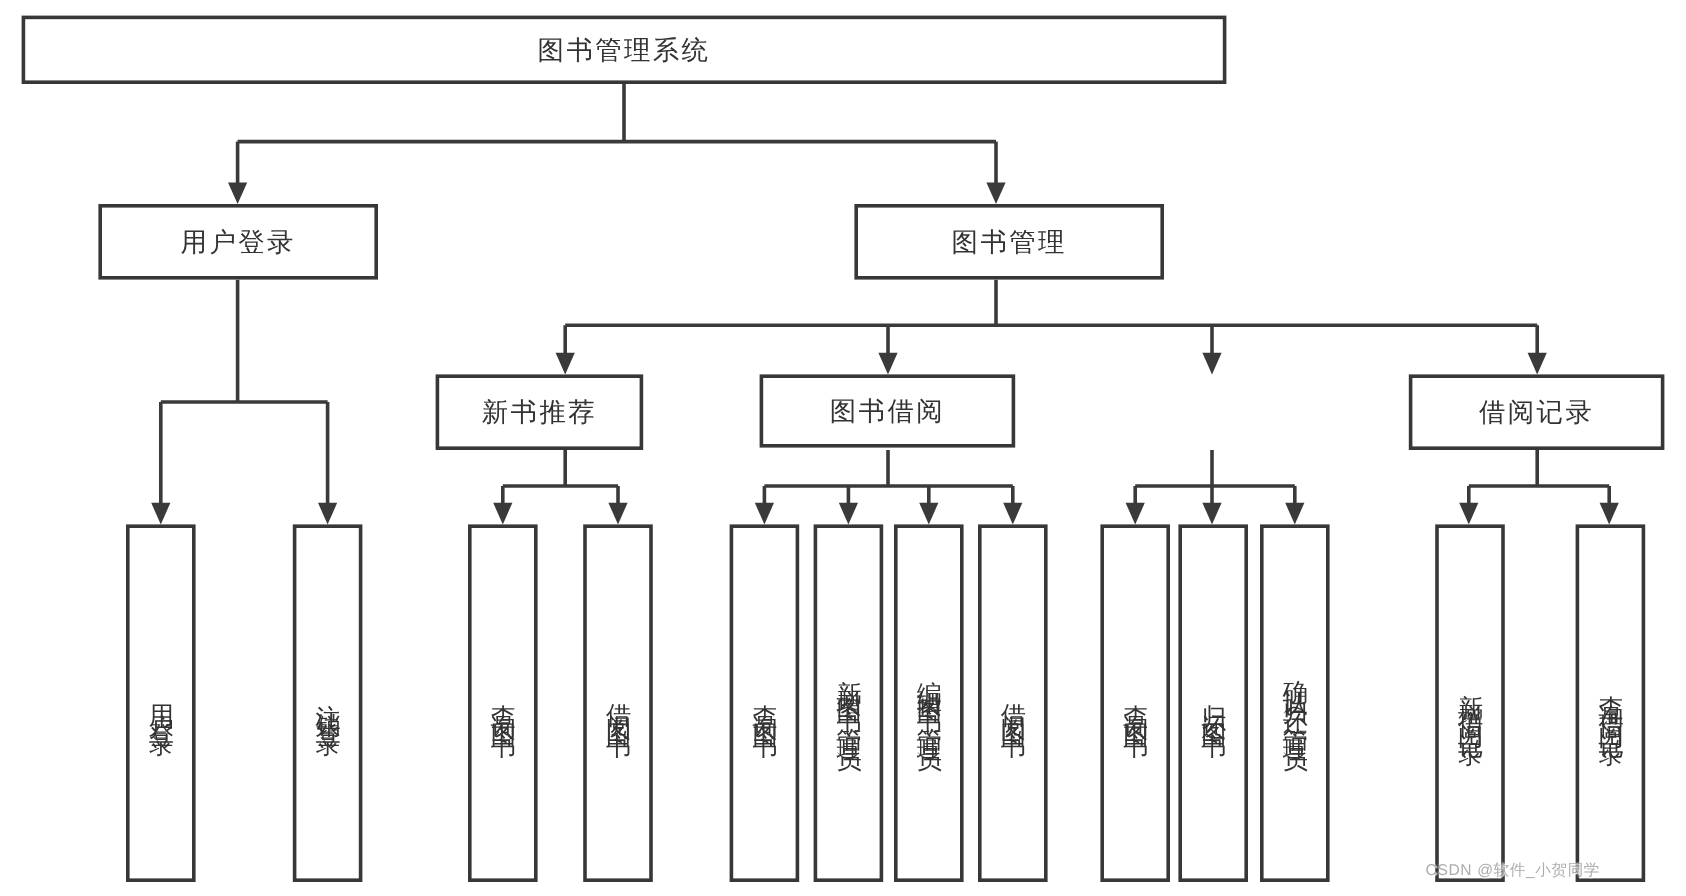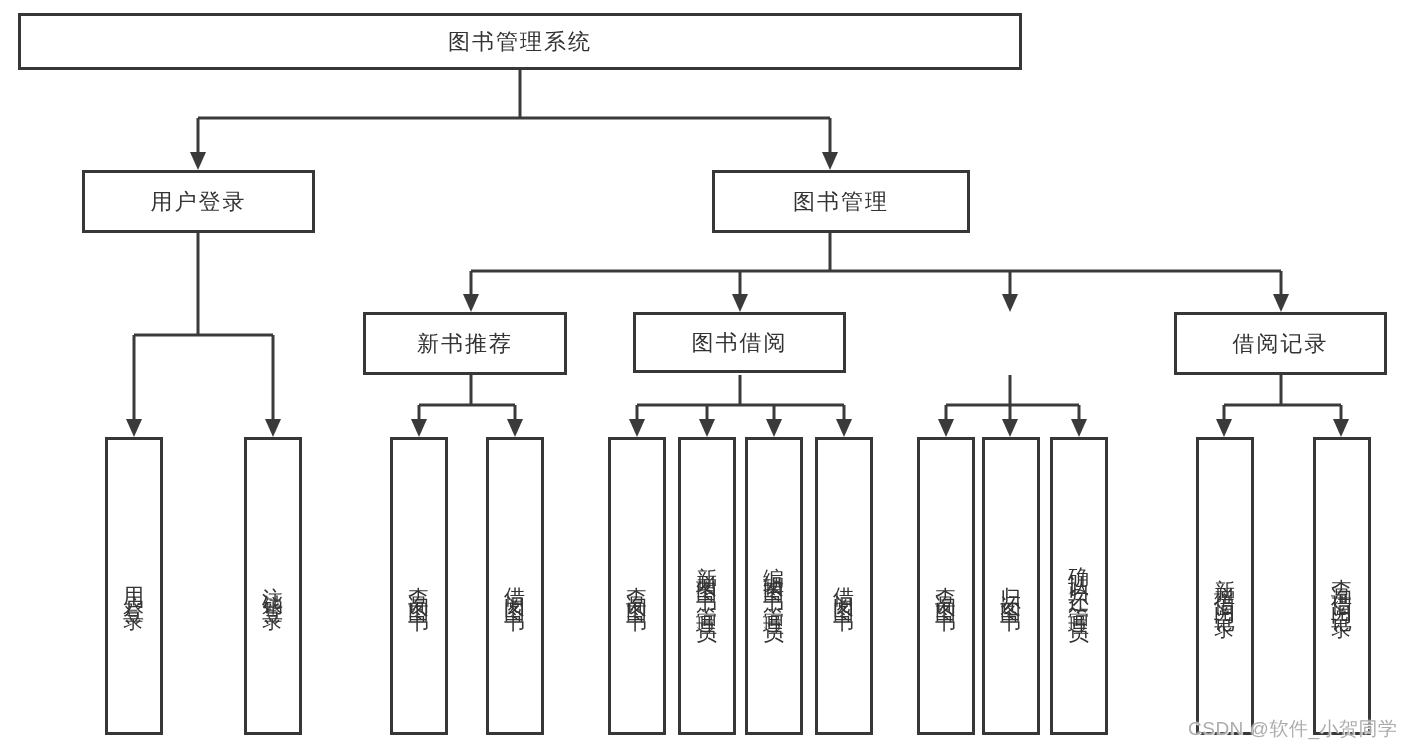--- a/index.html
+++ b/index.html
@@ -43,21 +43,21 @@
     text-orientation: mixed;
     font-size: 21px;
     letter-spacing: 8px;
     color: #333333;
     line-height: 1;
   }
   .watermark {
     position: absolute;
     left: 1188px;
     top: 716px;
-    font-size: 19px;
+    font-size: 13px;
     color: rgba(168,168,168,0.95);
     text-shadow: 0 0 2px #ffffff, 1px 1px 1px #ffffff;
     white-space: nowrap;
     letter-spacing: 0.5px;
   }
 </style>
 </head>
 <body>
 
 <div class="canvas">
@@ -126,21 +126,21 @@
       <polygon points="1216,419 1232,419 1224,437"></polygon>
       <polygon points="1333,419 1349,419 1341,437"></polygon>
     </g>
   </svg>
 
   <div class="node h-node" style="left:18px; top:13px; width:1004px; height:57px;font-family:Liberation Serif, serif;">图书管理系统</div>
 
   <div class="node h-node" style="left:82px; top:170px; width:233px; height:63px;">用户登录</div>
   <div class="node h-node" style="left:712px; top:170px; width:258px; height:63px;">图书管理</div>
 
-  <div class="node h-node" style="left:363px; top:312px; width:204px; height:63px;">新书推荐</div>
+  <div class="node h-node" style="left:363px; top:312px; width:173px; height:63px;">新书推荐</div>
   <div class="node h-node" style="left:633px; top:312px; width:213px; height:61px;">图书借阅</div>
   <div class="node h-node" style="left:1174px; top:312px; width:213px; height:63px;">借阅记录</div>
 
   <div class="node v-node" style="left:105px;">
     <span class="vtext">用户登录</span>
   </div>
   <div class="node v-node" style="left:244px;">
     <span class="vtext">注销登录</span>
   </div>
 

